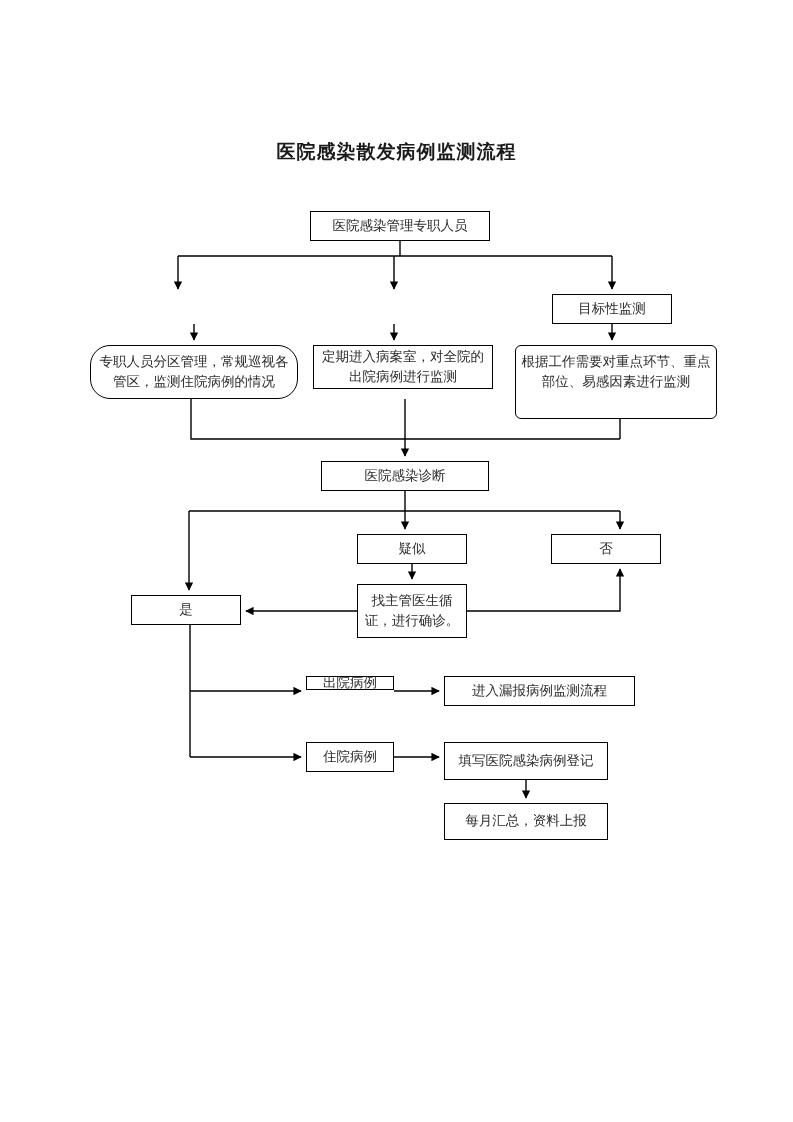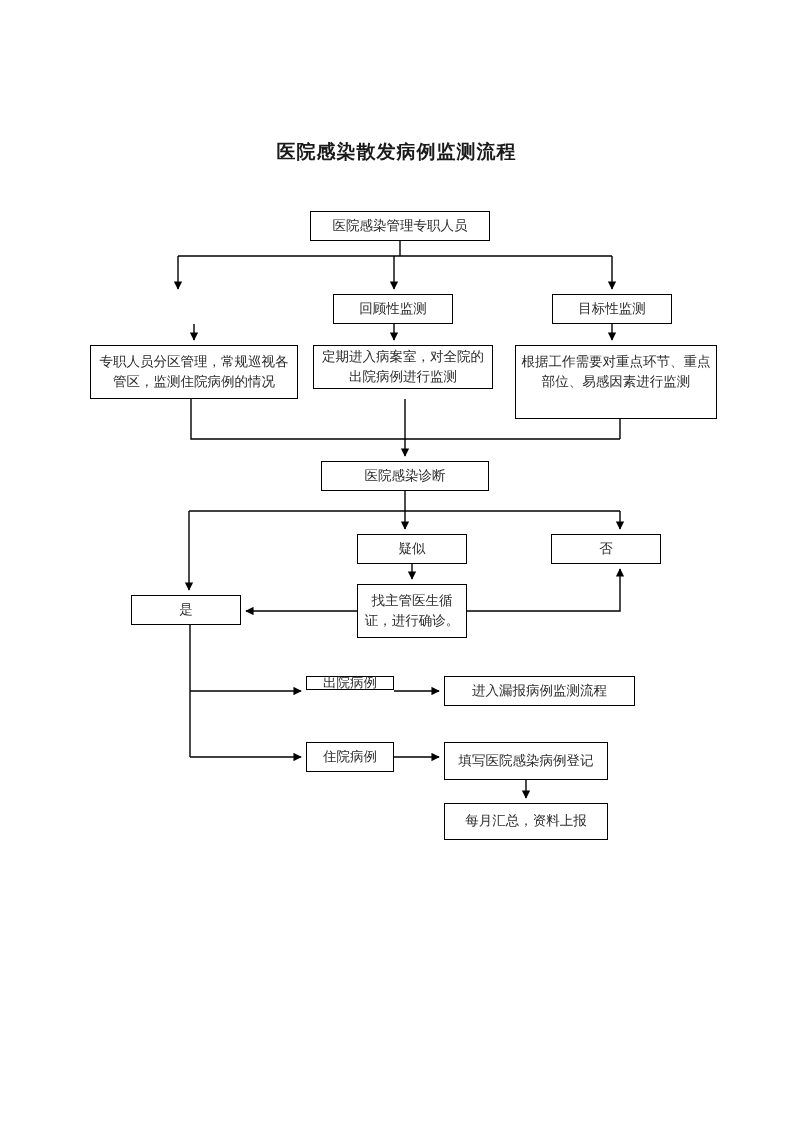--- a/index.html
+++ b/index.html
@@ -111,37 +111,34 @@
       <path d="M 526 729 L 526 755" marker-end="url(#arrow)"></path>
 
     </g>
   </svg>
 
   <div class="node" id="n1" style="left: 310px; top: 168px; width: 180px; height: 30px;">
     <span>医院感染管理专职人员</span>
   </div>
 
 
-  <div class="node" id="n3" style="left: 333px; top: 251px; width: 120px; height: 30px;">
-    <span>回顾性监测</span>
-  </div>
 
   <div class="node" id="n4" style="left: 552px; top: 251px; width: 120px; height: 30px;">
     <span>目标性监测</span>
   </div>
 
-  <div class="node" id="n5" style="left: 90px; top: 302px; width: 208px; height: 54px;">
+  <div class="node" id="n5" style="left: 90px; top: 302px; width: 208px; height: 54px; border-radius: 20px;">
     <span>专职人员分区管理，常规巡视各管区，监测住院病例的情况</span>
   </div>
 
   <div class="node" id="n6" style="left: 313px; top: 302px; width: 180px; height: 44px;">
     <span>定期进入病案室，对全院的出院病例进行监测</span>
   </div>
 
-  <div class="node top-align" id="n7" style="left: 515px; top: 302px; width: 202px; height: 74px;">
+  <div class="node top-align" id="n7" style="left: 515px; top: 302px; width: 202px; height: 74px; border-radius: 6px;">
     <span>根据工作需要对重点环节、重点部位、易感因素进行监测</span>
   </div>
 
   <div class="node" id="n8" style="left: 321px; top: 418px; width: 168px; height: 30px;">
     <span>医院感染诊断</span>
   </div>
 
   <div class="node" id="n9" style="left: 357px; top: 491px; width: 110px; height: 30px;">
     <span>疑似</span>
   </div>

